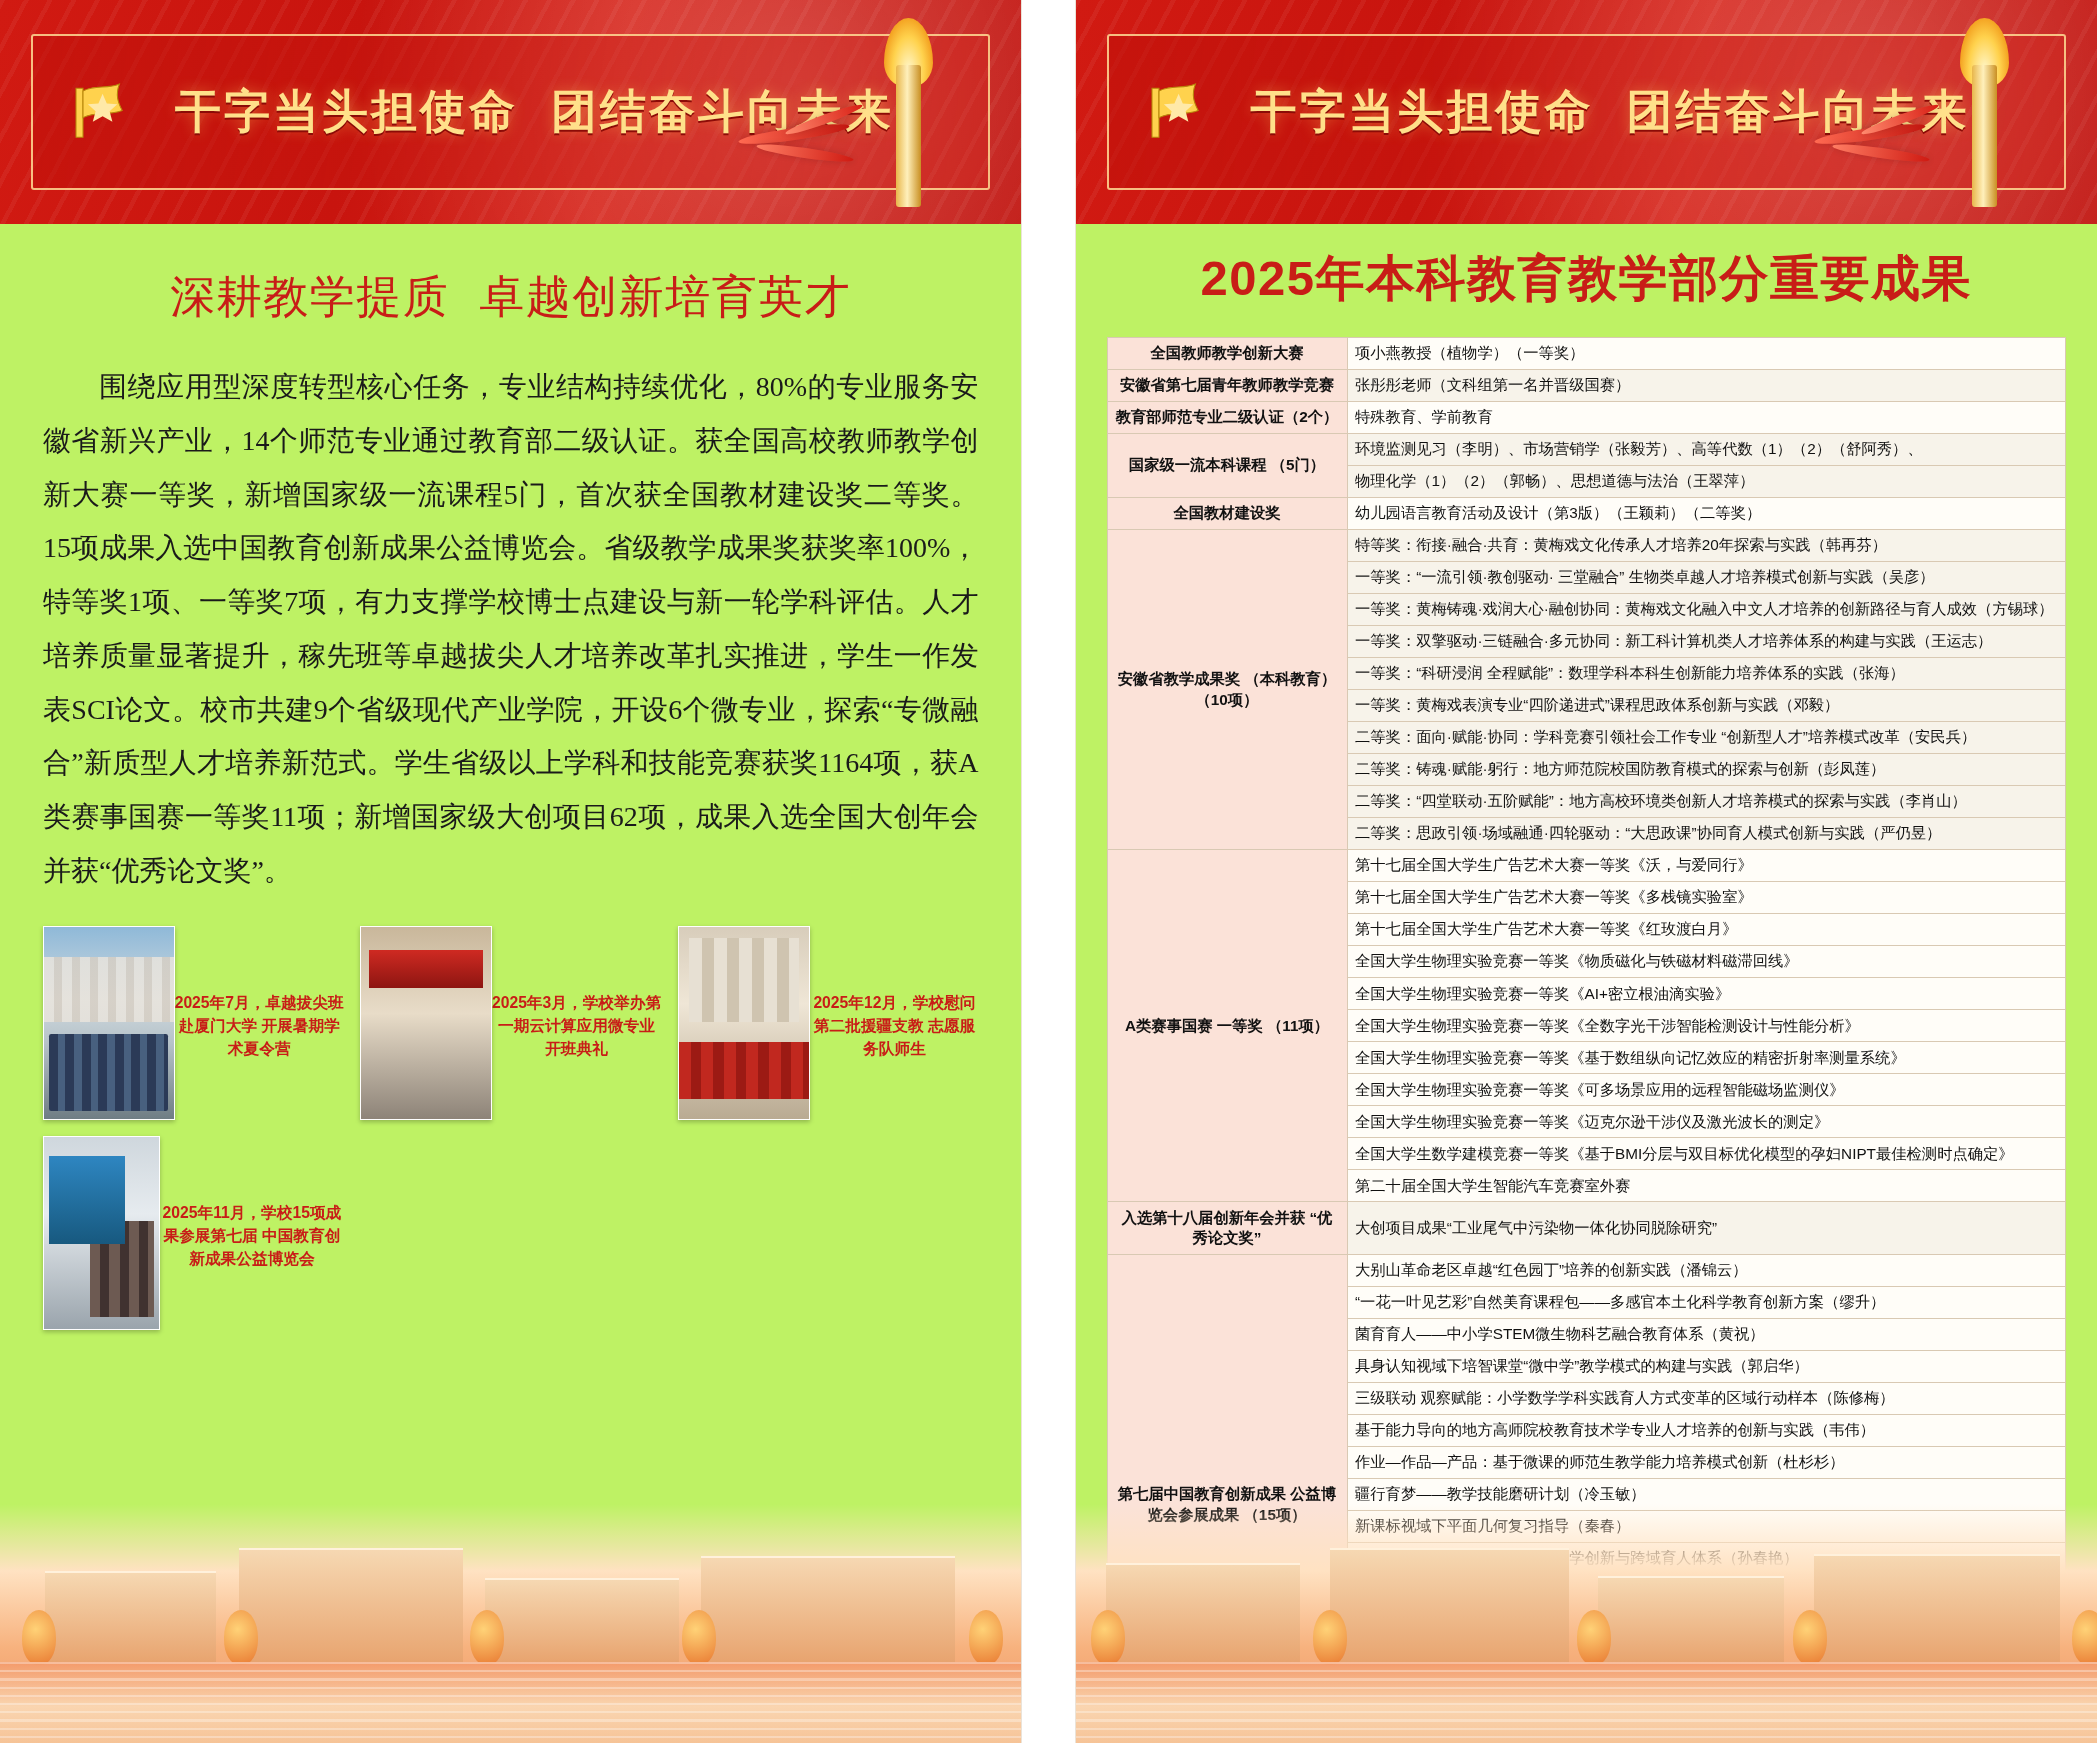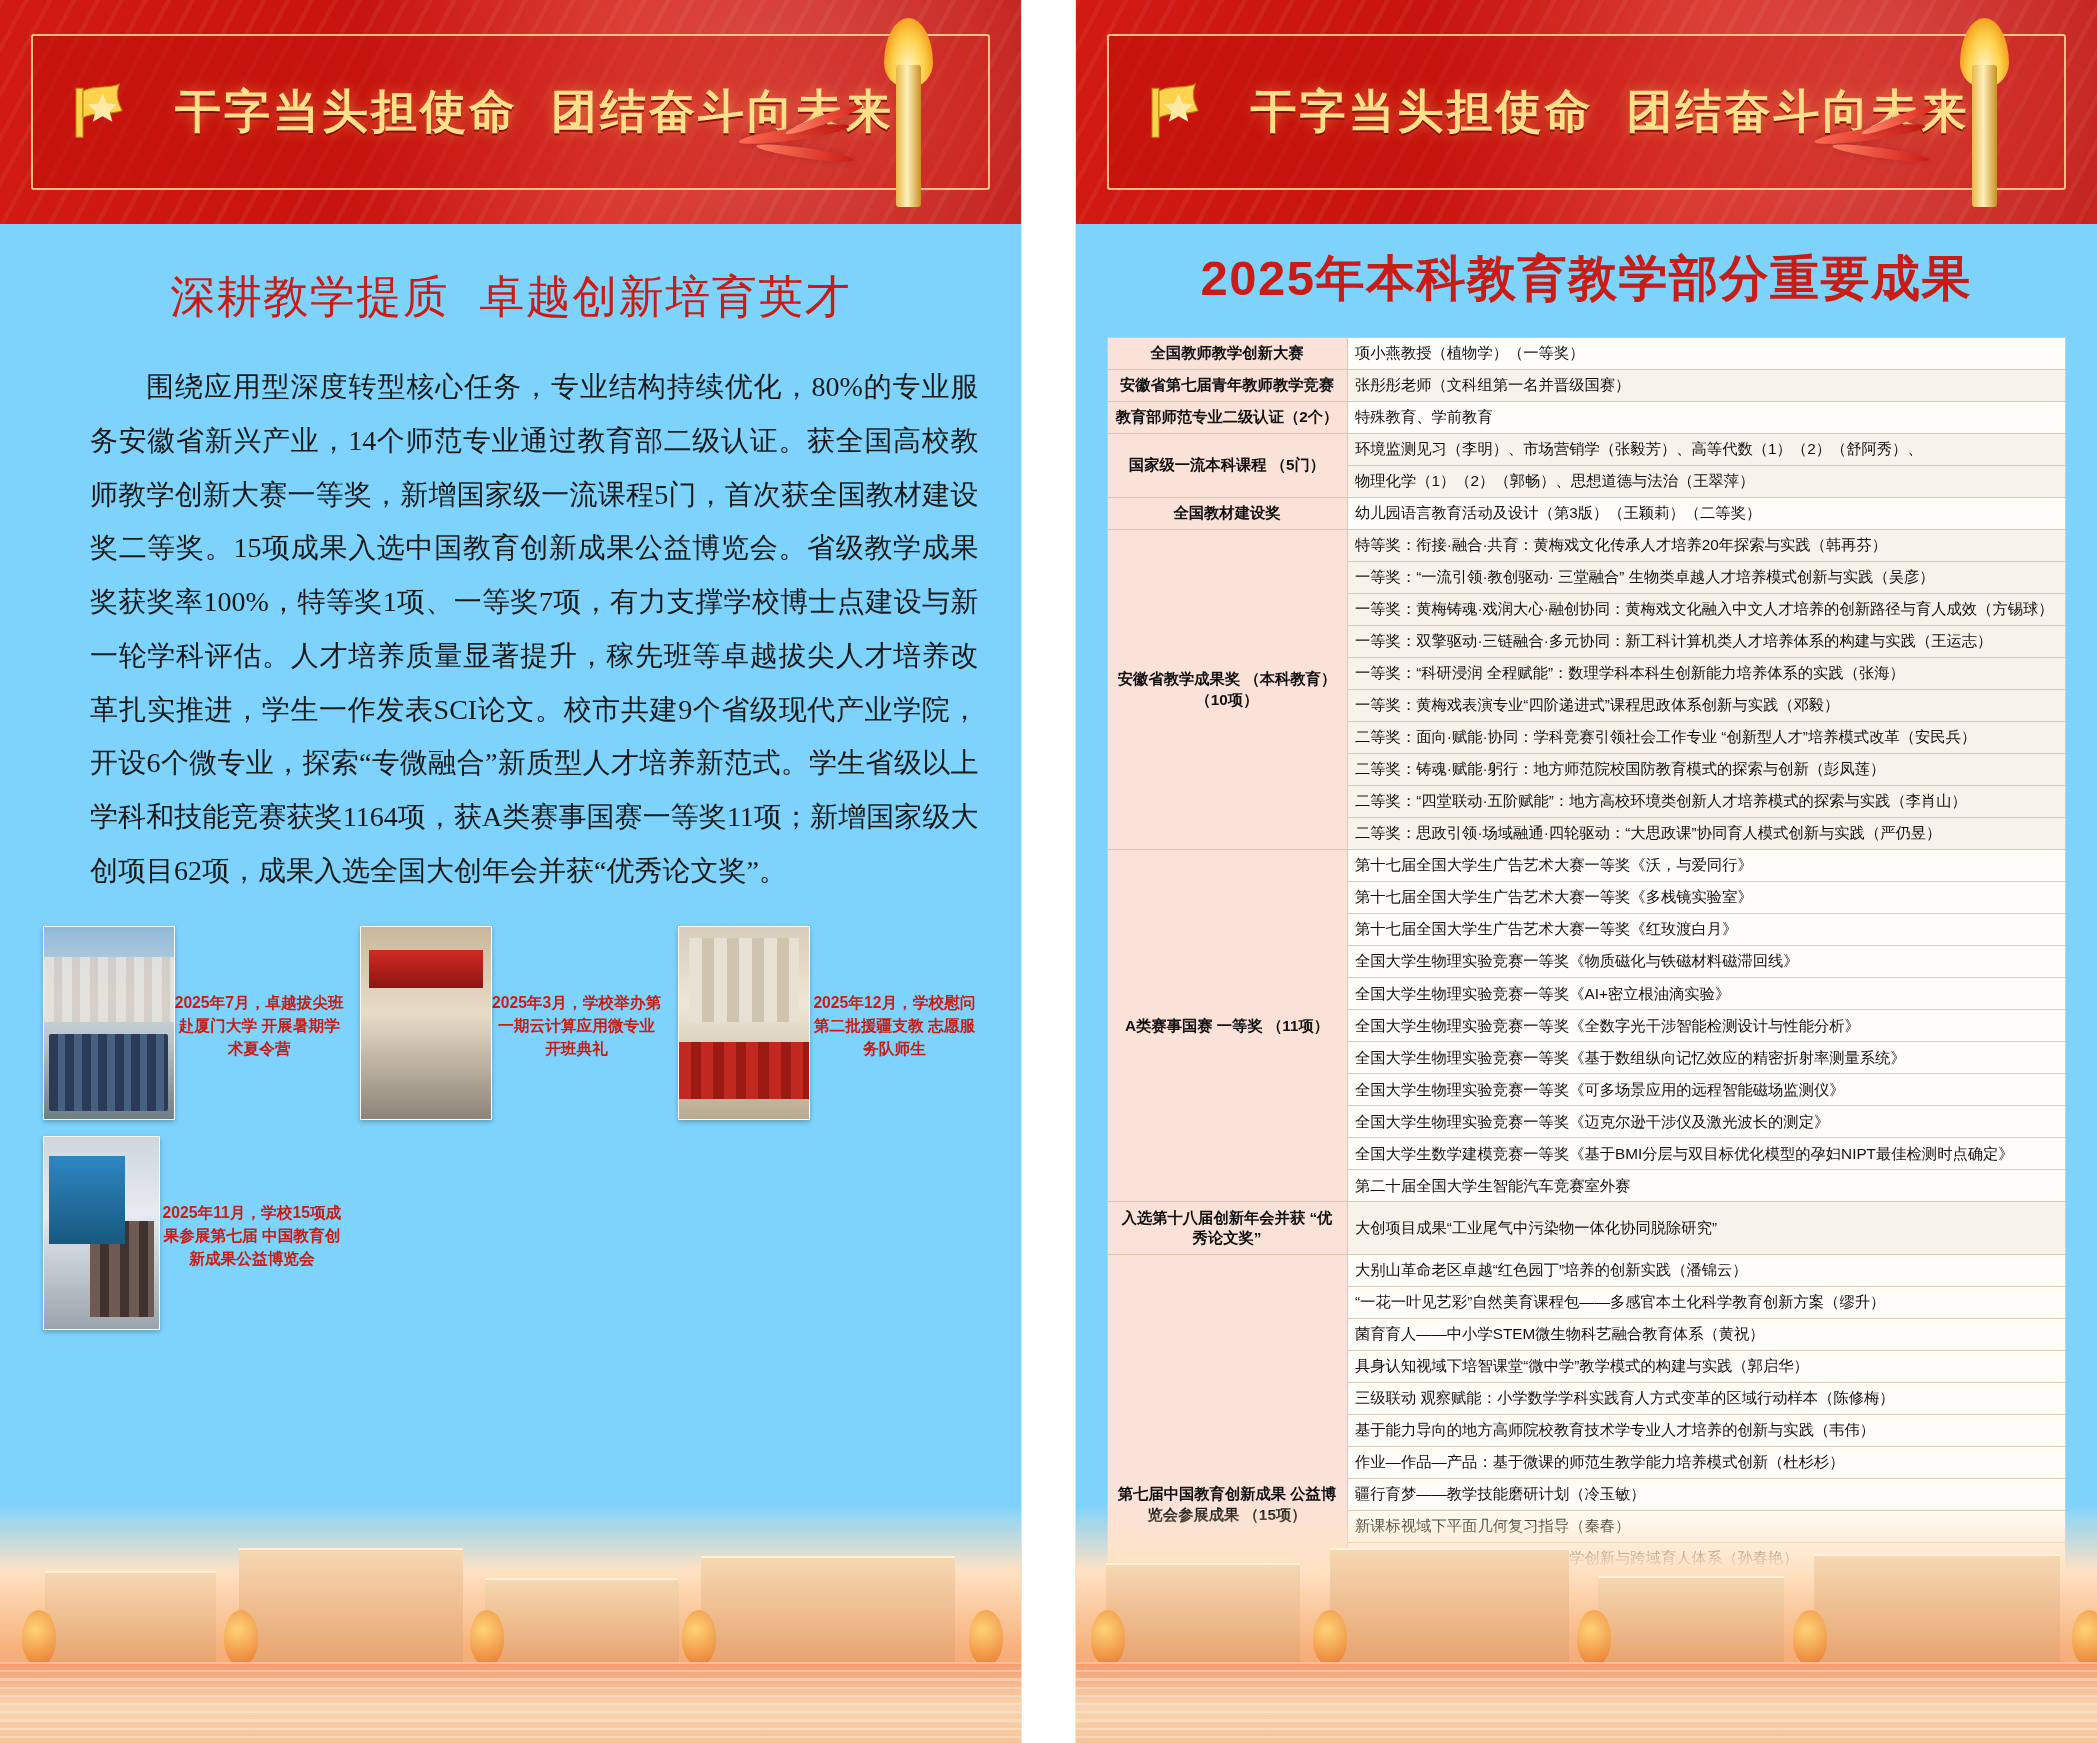--- a/index.html
+++ b/index.html
@@ -1,18 +1,18 @@
 <!DOCTYPE html>
 <html lang="zh" style="font-size:12px"><head>
 <meta charset="utf-8">
 <style>
   html,body{margin:0;padding:0;background:#f3e9dd;}
   body{width:2097px;height:1743px;font-family:"Liberation Serif","DejaVu Serif",serif;}
   .page{position:relative;width:2097px;height:1743px;background:#ffffff;display:flex;gap:16.4px;padding:0;box-sizing:border-box;}
-  .panel{position:relative;background:#7dd3fc;overflow:hidden;box-shadow:0 0 0 0.7px #e3d8c8;}
+  .panel{position:relative;background:#bef264;overflow:hidden;box-shadow:0 0 0 0.7px #e3d8c8;}
   .panel-left{width:1038px;height:1743px;}
   .panel-right{width:1038px;height:1743px;}
   .gutter{width:21.6px;height:1743px;background:#ffffff;}
 
   
   .banner{position:relative;height:224px;background:
       linear-gradient(100deg,#d11a12 0%,#c8140e 35%,#d6251b 60%,#bf0f0a 100%);
       overflow:hidden;}
   .banner:before{content:"";position:absolute;inset:0;
       background:radial-gradient(circle at 78% 40%,rgba(255,255,255,.20),rgba(255,255,255,0) 55%),
@@ -42,21 +42,21 @@
       background:linear-gradient(90deg,#ff7d63,#cf1a12);}
   .ribbon i:nth-child(3){left:45px;top:3px;width:82px;height:9px;transform:rotate(-20deg);
       background:linear-gradient(90deg,#ff8a6e,#d81e14);}
 
   
   .left-body{padding:0 43px;box-sizing:border-box;}
   .left-title{text-align:center;font-family:"Liberation Sans","DejaVu Sans",sans-serif;
       font-weight:normal;font-size:45px;color:#c81d17;letter-spacing:1.5px;margin:43px 0 33px;}
   .left-title .gap{display:inline-block;width:30px;}
   .para{font-size:28px;line-height:1.92;color:#1a1a1a;text-align:justify;text-indent:2em;
-      font-family:"Liberation Serif","DejaVu Serif",serif;margin-left:47px;}
+      font-family:"Liberation Serif","DejaVu Serif",serif;}
 
   .photo-grid{margin-top:28px;display:grid;grid-template-columns:repeat(3,1fr);gap:16.4px 16.4px;}
   .photo-cell{display:flex;flex-direction:row;align-items:center;}
   .photo{width:100%;height:192px;border:1.5px solid #ffffff;box-shadow:0 1.5px 4.5px rgba(0,0,0,.25);
       position:relative;overflow:hidden;}
   .cap{margin-top:7.5px;font-size:15.7px;line-height:1.45;color:#c81d17;text-align:center;
       font-family:"Liberation Sans","DejaVu Sans",sans-serif;font-weight:bold;}
 
   
   .ph1{background:linear-gradient(180deg,#8fb9d8 0%,#cfd9df 38%,#b7c3c9 60%,#6f7d84 100%);}

